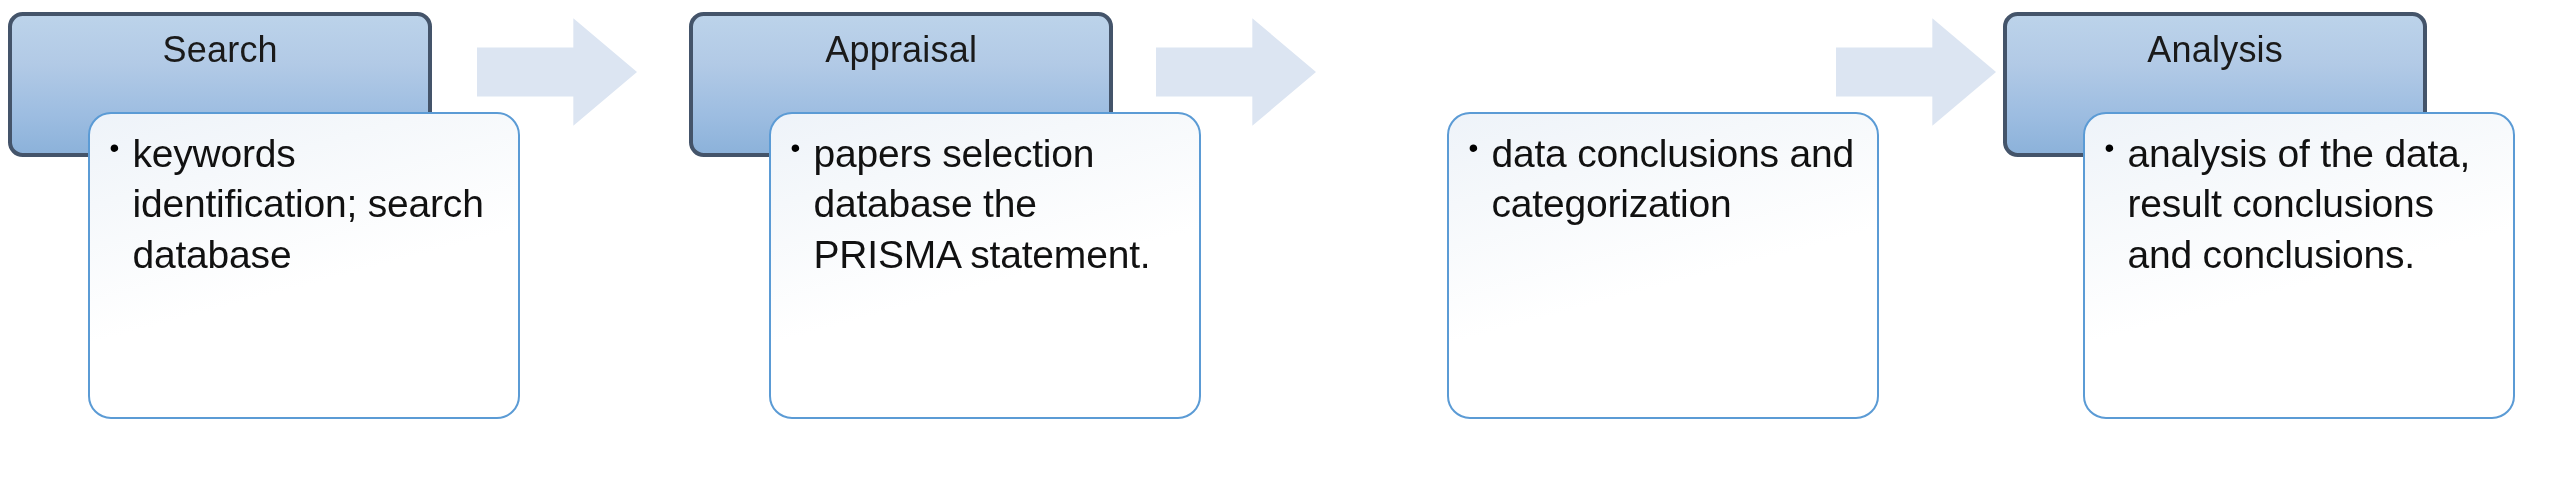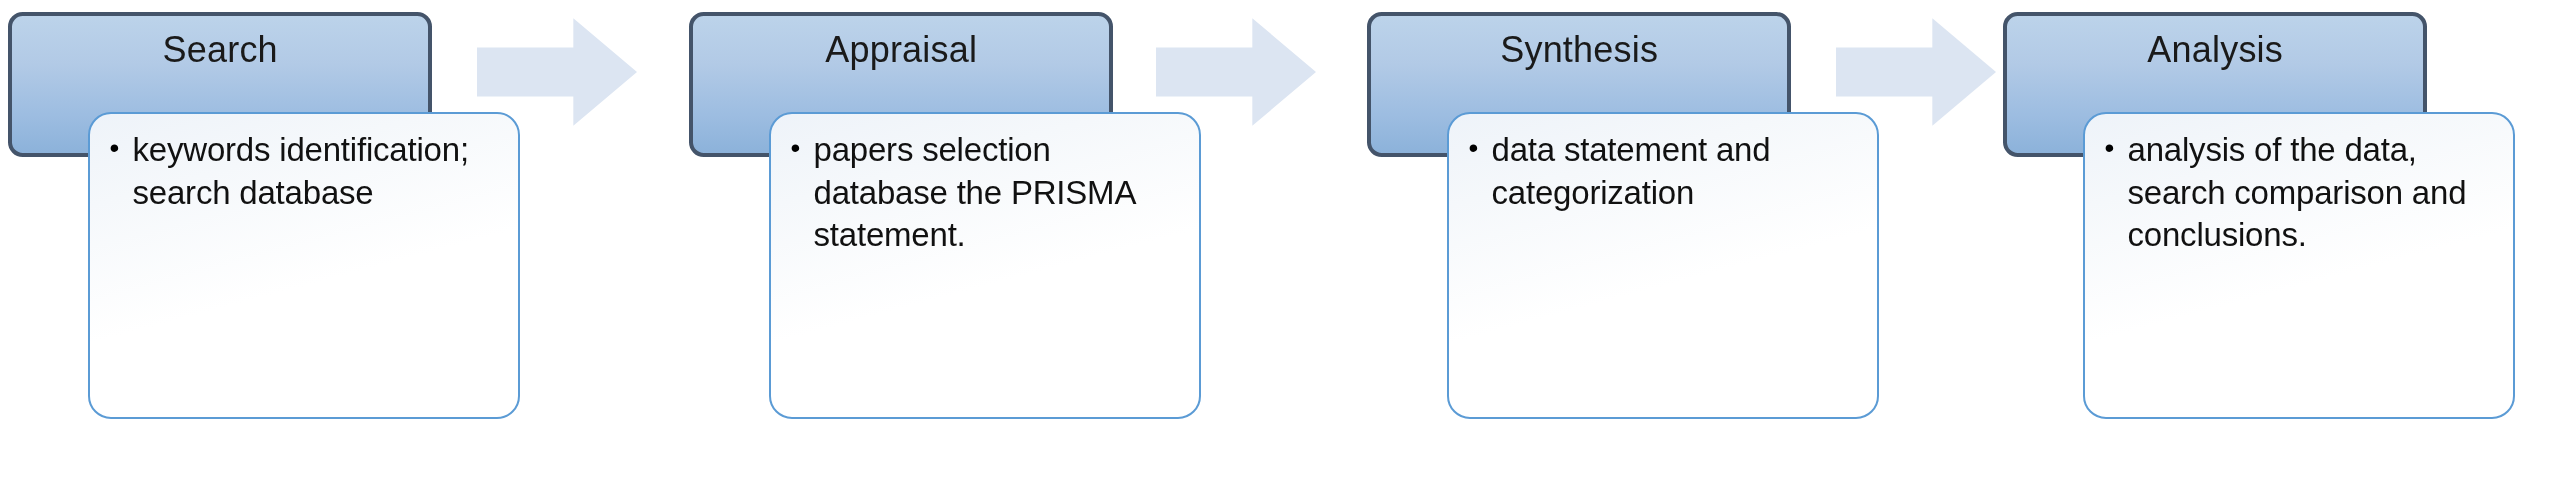--- a/index.html
+++ b/index.html
@@ -71,21 +71,21 @@
 
   .bullet-list {
     list-style: none;
     margin: 0;
     padding: 0;
   }
 
   .bullet-item {
     position: relative;
     padding-left: 24.5px;
-    font-size: 33px;
+    font-size: 39px;
     line-height: 1.30;
     color: #111111;
     letter-spacing: -0.2px;
   }
 
   .bullet-item::before {
     content: "\2022";
     position: absolute;
     left: 1.6px;
     top: -0.8px;
@@ -136,41 +136,38 @@
     </div>
   </div>
 
   <div class="arrow" style="left:1156px;">
     <svg viewBox="0 0 196 140" preserveAspectRatio="none">
       <polygon points="0,40 118,40 118,4 196,70 118,136 118,100 0,100" fill="#dce5f2"></polygon>
     </svg>
   </div>
 
   <div class="stage" style="left:1359px;">
-    <div class="header-plate">
-      <div class="header-label">Synthesis</div>
-    </div>
     <div class="detail-card">
       <ul class="bullet-list">
-        <li class="bullet-item">data statement and categorization</li>
+        <li class="bullet-item">data conclusions and categorization</li>
       </ul>
     </div>
   </div>
 
   <div class="arrow" style="left:1836px;">
     <svg viewBox="0 0 196 140" preserveAspectRatio="none">
       <polygon points="0,40 118,40 118,4 196,70 118,136 118,100 0,100" fill="#dce5f2"></polygon>
     </svg>
   </div>
 
   <div class="stage" style="left:1995px;">
     <div class="header-plate">
       <div class="header-label">Analysis</div>
     </div>
     <div class="detail-card">
       <ul class="bullet-list">
-        <li class="bullet-item">analysis of the data, search comparison and conclusions.</li>
+        <li class="bullet-item">analysis of the data, result conclusions and conclusions.</li>
       </ul>
     </div>
   </div>
 
 </div>
 
 
 </body></html>

